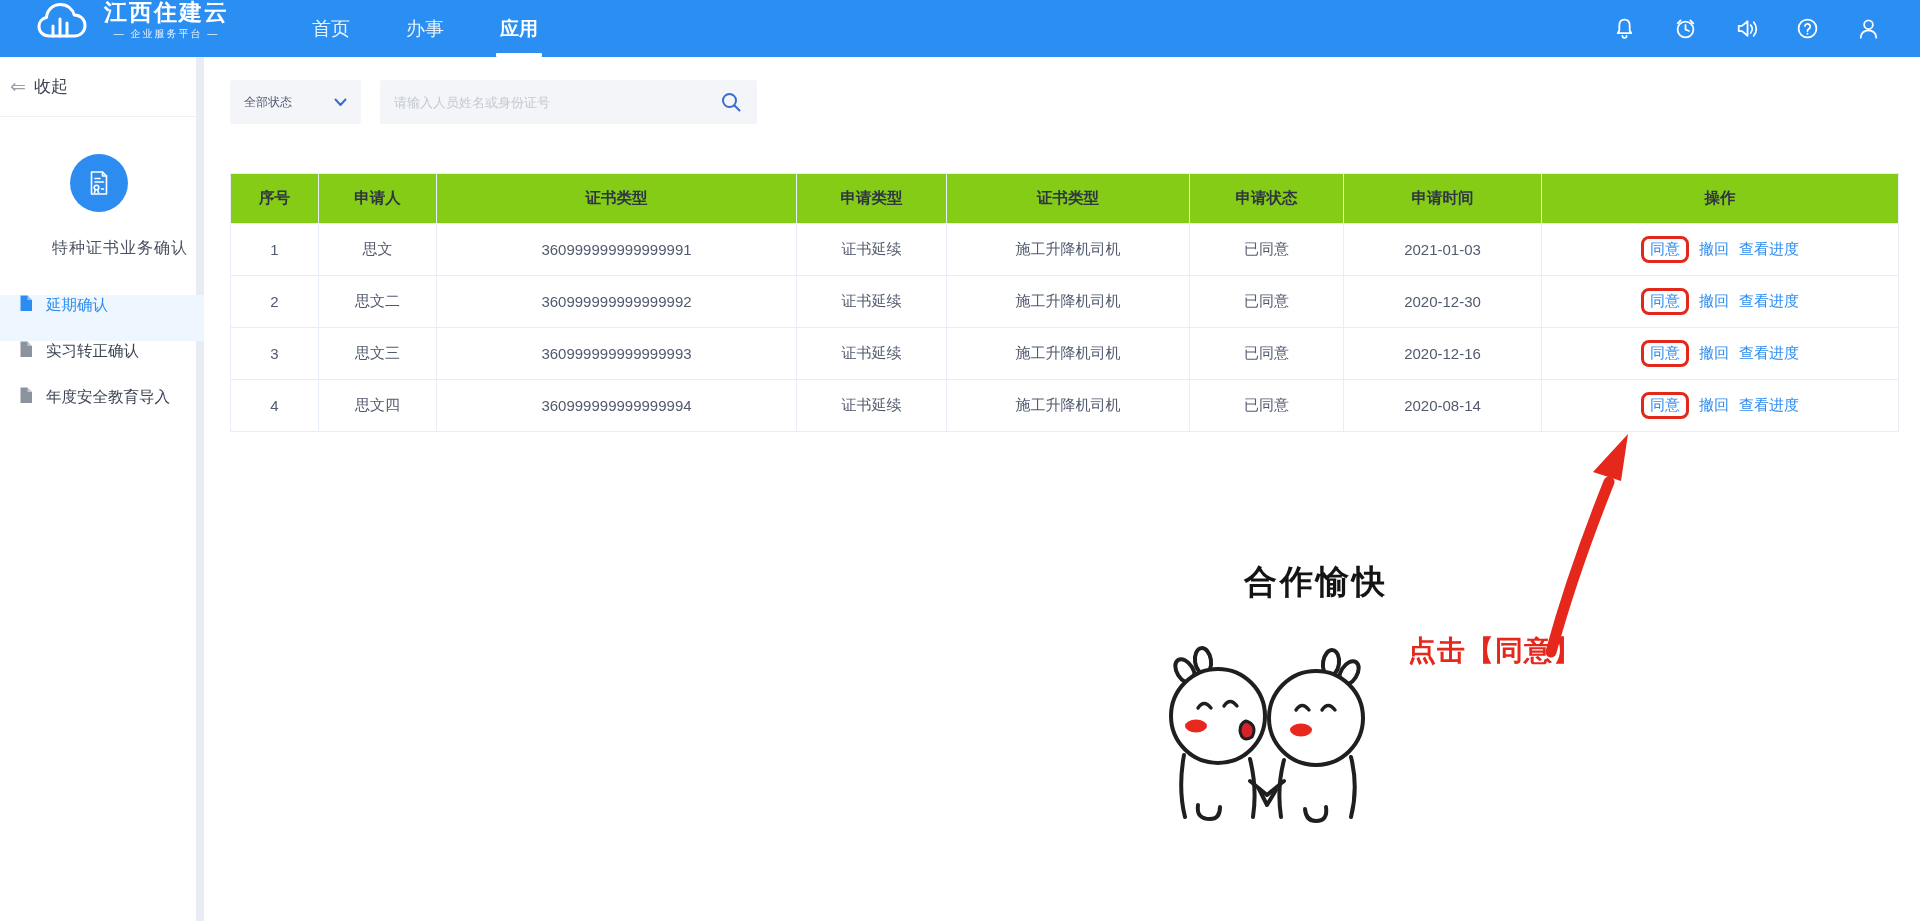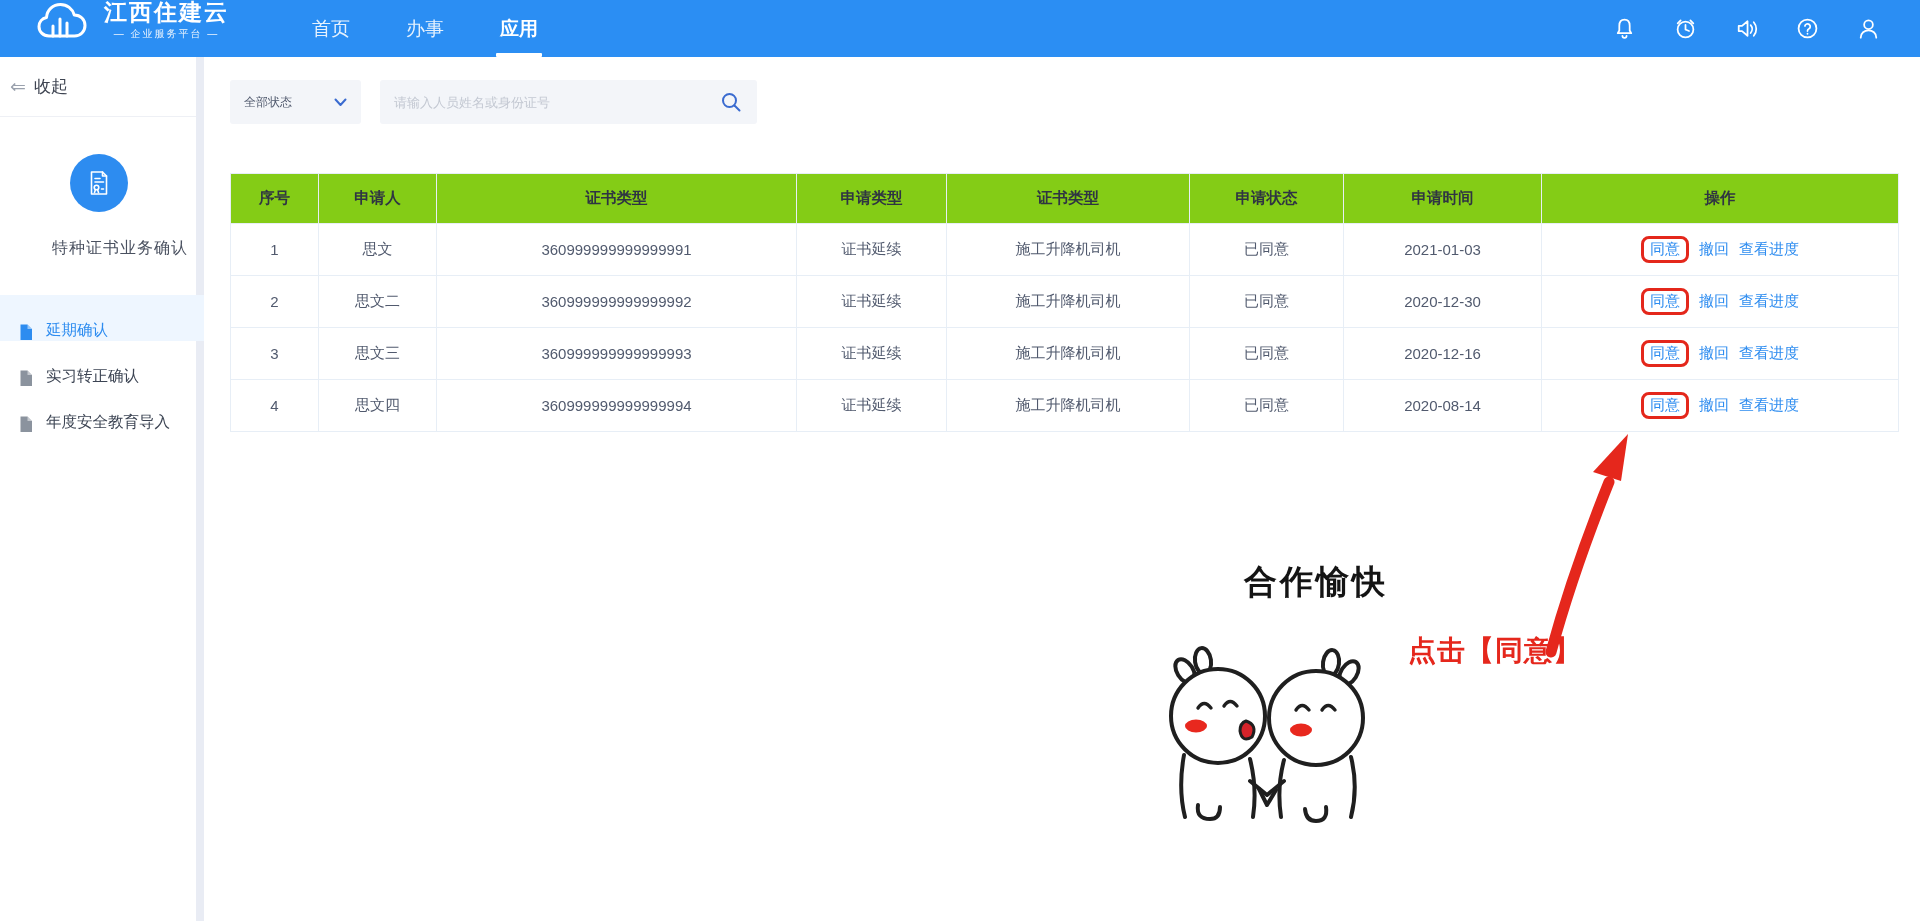--- a/index.html
+++ b/index.html
@@ -25,21 +25,21 @@
   
   .sidebar { position:absolute; left:0; top:57px; width:204px; height:864px; background:#fff; border-right:8px solid #e9ecf4; }
   .collapse-row { height:60px; display:flex; align-items:center; padding-left:10px; gap:8px; border-bottom:1px solid #eef0f5; cursor:pointer; }
   .collapse-glyph { color:#9aa1ad; font-size:19px; line-height:19px; font-family:"DejaVu Sans",sans-serif; }
   .collapse-label { color:#3f4552; font-size:17px;text-align:center; }
   .app-badge { position:absolute; left:70px; top:97px; width:58px; height:58px; border-radius:50%; background:#2d8cf0; display:flex; align-items:center; justify-content:center; }
   .app-badge svg { width:30px; height:30px; }
   .cert { stroke:#fff; stroke-width:1.6; fill:none; stroke-linecap:round; stroke-linejoin:round; }
   .app-title { position:absolute; left:0; top:181px; width:204px; text-align:center; color:#4a5160; font-size:16px; letter-spacing:1px;padding-left:36px; }
   .menu { position:absolute; left:0; top:238px; width:204px; }
-  .menu-item { height:46px; display:flex; align-items:flex-end; padding-left:18px; gap:12px; cursor:pointer; color:#3c4453; font-size:15.5px; }
+  .menu-item { height:46px; display:flex; align-items:flex-start; padding-left:18px; gap:12px; cursor:pointer; color:#3c4453; font-size:15.5px; }
   .menu-item .ficon { width:16px; height:17px; color:#8b939e; }
   .menu-item.active { background:#eef6ff; color:#2d8cf0; }
   .menu-item.active .ficon { color:#2d8cf0; }
 
   
   .dropdown { position:absolute; left:230px; top:80px; width:131px; height:44px; background:#f3f5f9; border-radius:3px; display:flex; align-items:center; justify-content:space-between; padding:0 14px; cursor:pointer; }
   .dropdown-value { color:#515a6e; font-size:12px; }
   .chev { width:13px; height:9px; }
   .searchbox { position:absolute; left:380px; top:80px; width:377px; height:44px; background:#f3f5f9; border-radius:3px; display:flex; align-items:center; padding:0 14px; }
   .searchbox input { flex:1; border:none; outline:none; background:transparent; font-size:13px; color:#515a6e; font-family:inherit; }

